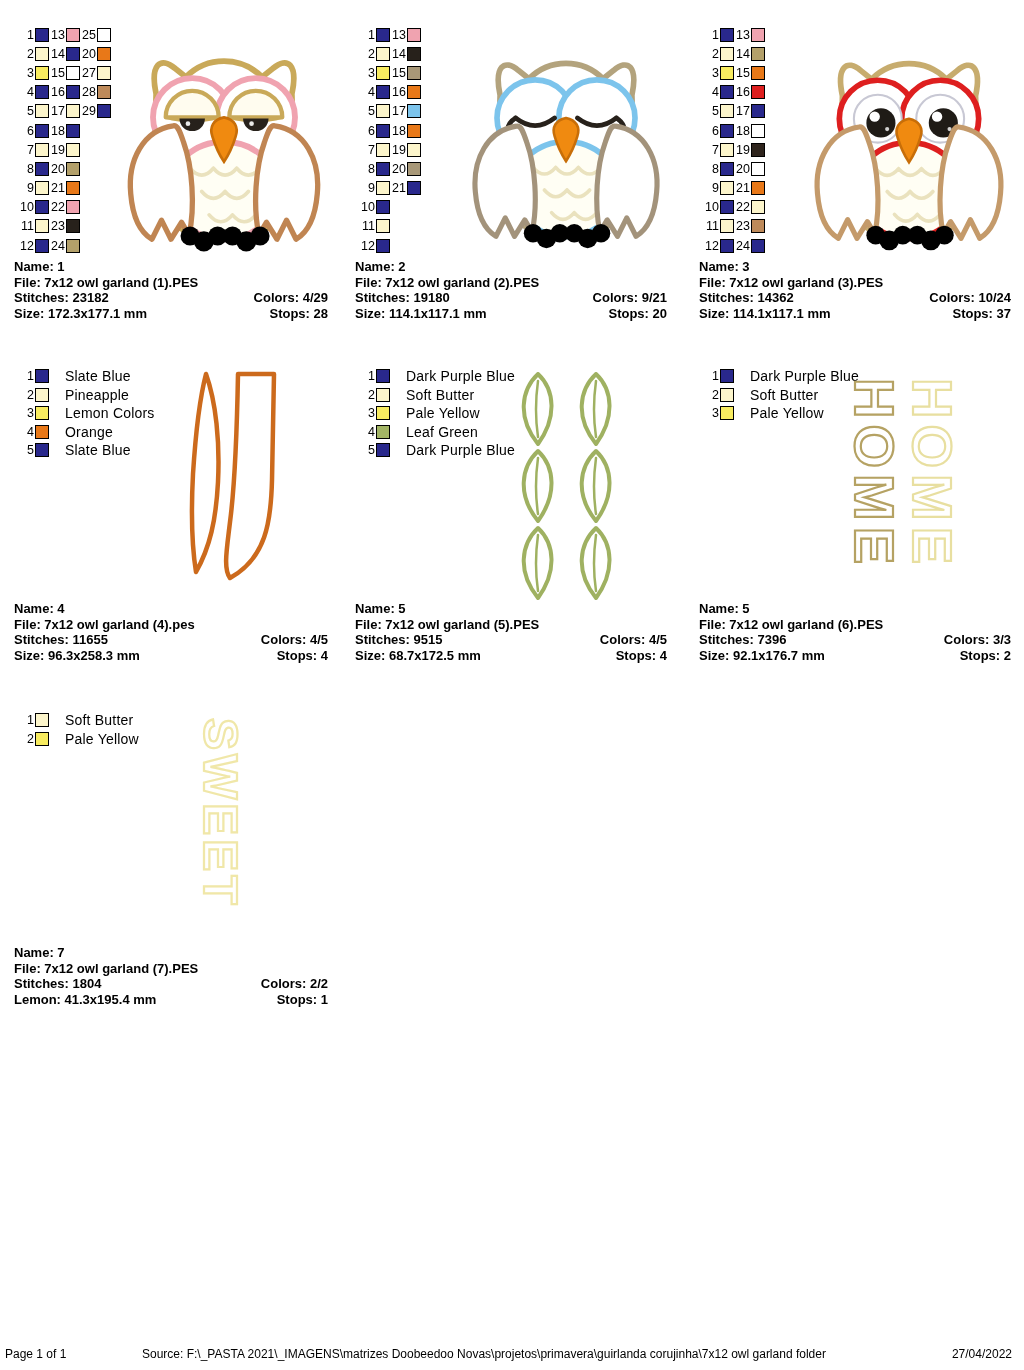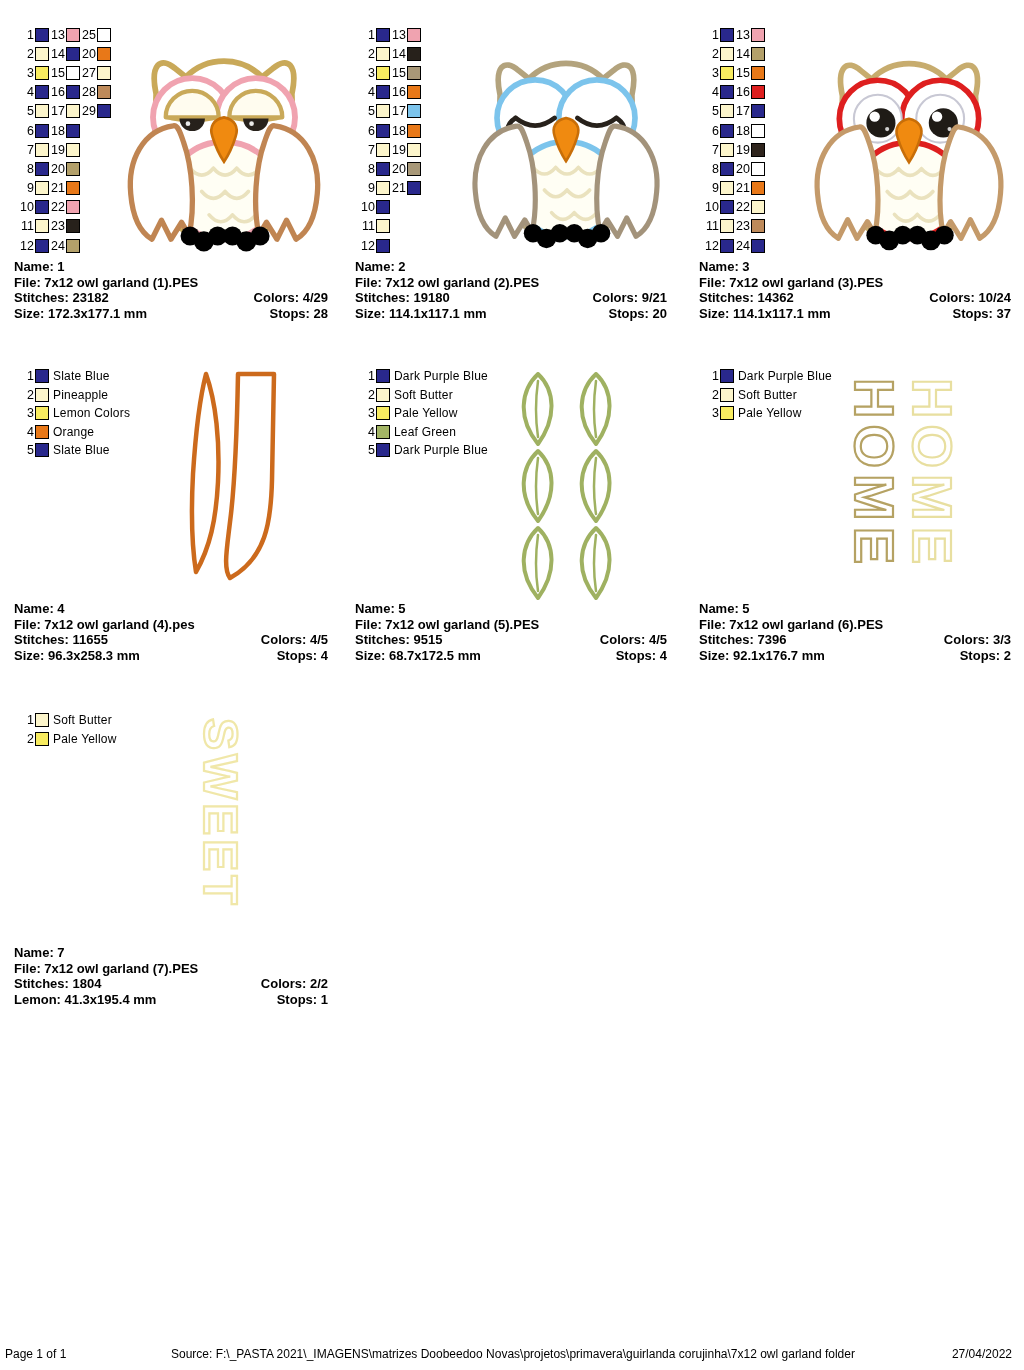--- a/index.html
+++ b/index.html
@@ -5,27 +5,27 @@
   html,body{margin:0;padding:0;background:#fff;}
   #page{position:relative;width:1024px;height:1370px;background:#fff;overflow:hidden;
         font-family:"Liberation Sans",sans-serif;color:#000;}
   .cell{position:absolute;}
   .palette{position:absolute;left:10px;top:5px;display:grid;
            grid-template-rows:repeat(12,19.2px);grid-auto-flow:column;}
   .palette.named{grid-template-rows:repeat(12,18.5px);}
   .pal-item{display:flex;align-items:center;}
   .pal-num{display:inline-block;width:16px;text-align:right;font-size:12.5px;margin-right:1px;}
   .pal-swatch{display:inline-block;width:12px;height:12px;border:1px solid #000;flex:none;}
-  .pal-label{font-size:12px;margin-left:4px;white-space:nowrap;letter-spacing:0.2px;}
+  .pal-label{font-size:14px;margin-left:16px;white-space:nowrap;letter-spacing:0.2px;}
   .art{position:absolute;}
   .info{position:absolute;left:6px;right:0;top:239px;font-weight:bold;font-size:13px;line-height:15.6px;}
   .info-row{display:flex;justify-content:space-between;}
   .footer{position:absolute;left:0;right:0;top:1347px;font-size:12px;display:flex;align-items:baseline;}
   .footer .f-left{position:absolute;left:5px;}
-  .footer .f-center{position:absolute;left:142px;margin-left:29px;}
+  .footer .f-center{position:absolute;left:142px;}
   .footer .f-right{position:absolute;right:12px;}
   
   .owl .body{fill:#fff;stroke-width:5.5;stroke-linejoin:round;stroke-linecap:round;}
   .owl1 .body{stroke:#C9A959;} .owl2 .body{stroke:#B3A37D;} .owl3 .body{stroke:#C7AC6E;}
   .owl .wing{fill:#fff;stroke-width:5;stroke-linejoin:round;}
   .owl1 .wing{stroke:#C08552;} .owl2 .wing{stroke:#A3937B;} .owl3 .wing{stroke:#C49A6A;}
   .owl .maskc{fill:#fff;stroke-width:5.5;}
   .owl1 .maskc{stroke:#F0A3B0;} .owl2 .maskc{stroke:#7CC4EC;} .owl3 .maskc{stroke:#DE1F1F;}
   .owl .belly{fill:#FFFEF4;stroke-width:5.5;}
   .owl1 .belly{stroke:#F0A3B0;} .owl2 .belly{stroke:#7CC4EC;} .owl3 .belly{stroke:#DE1F1F;}

